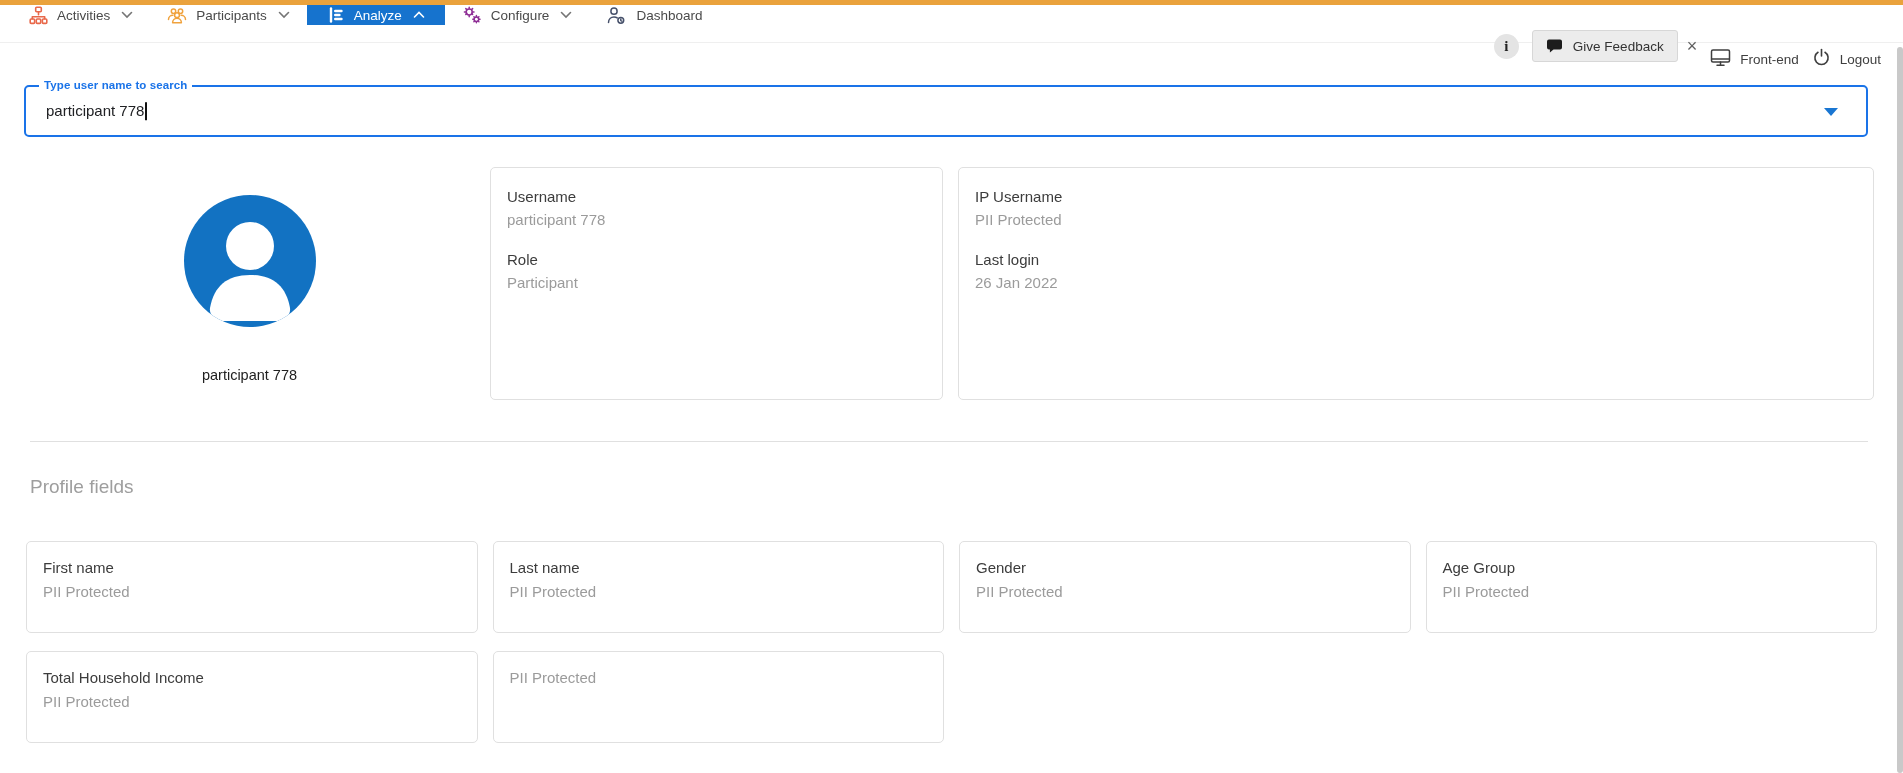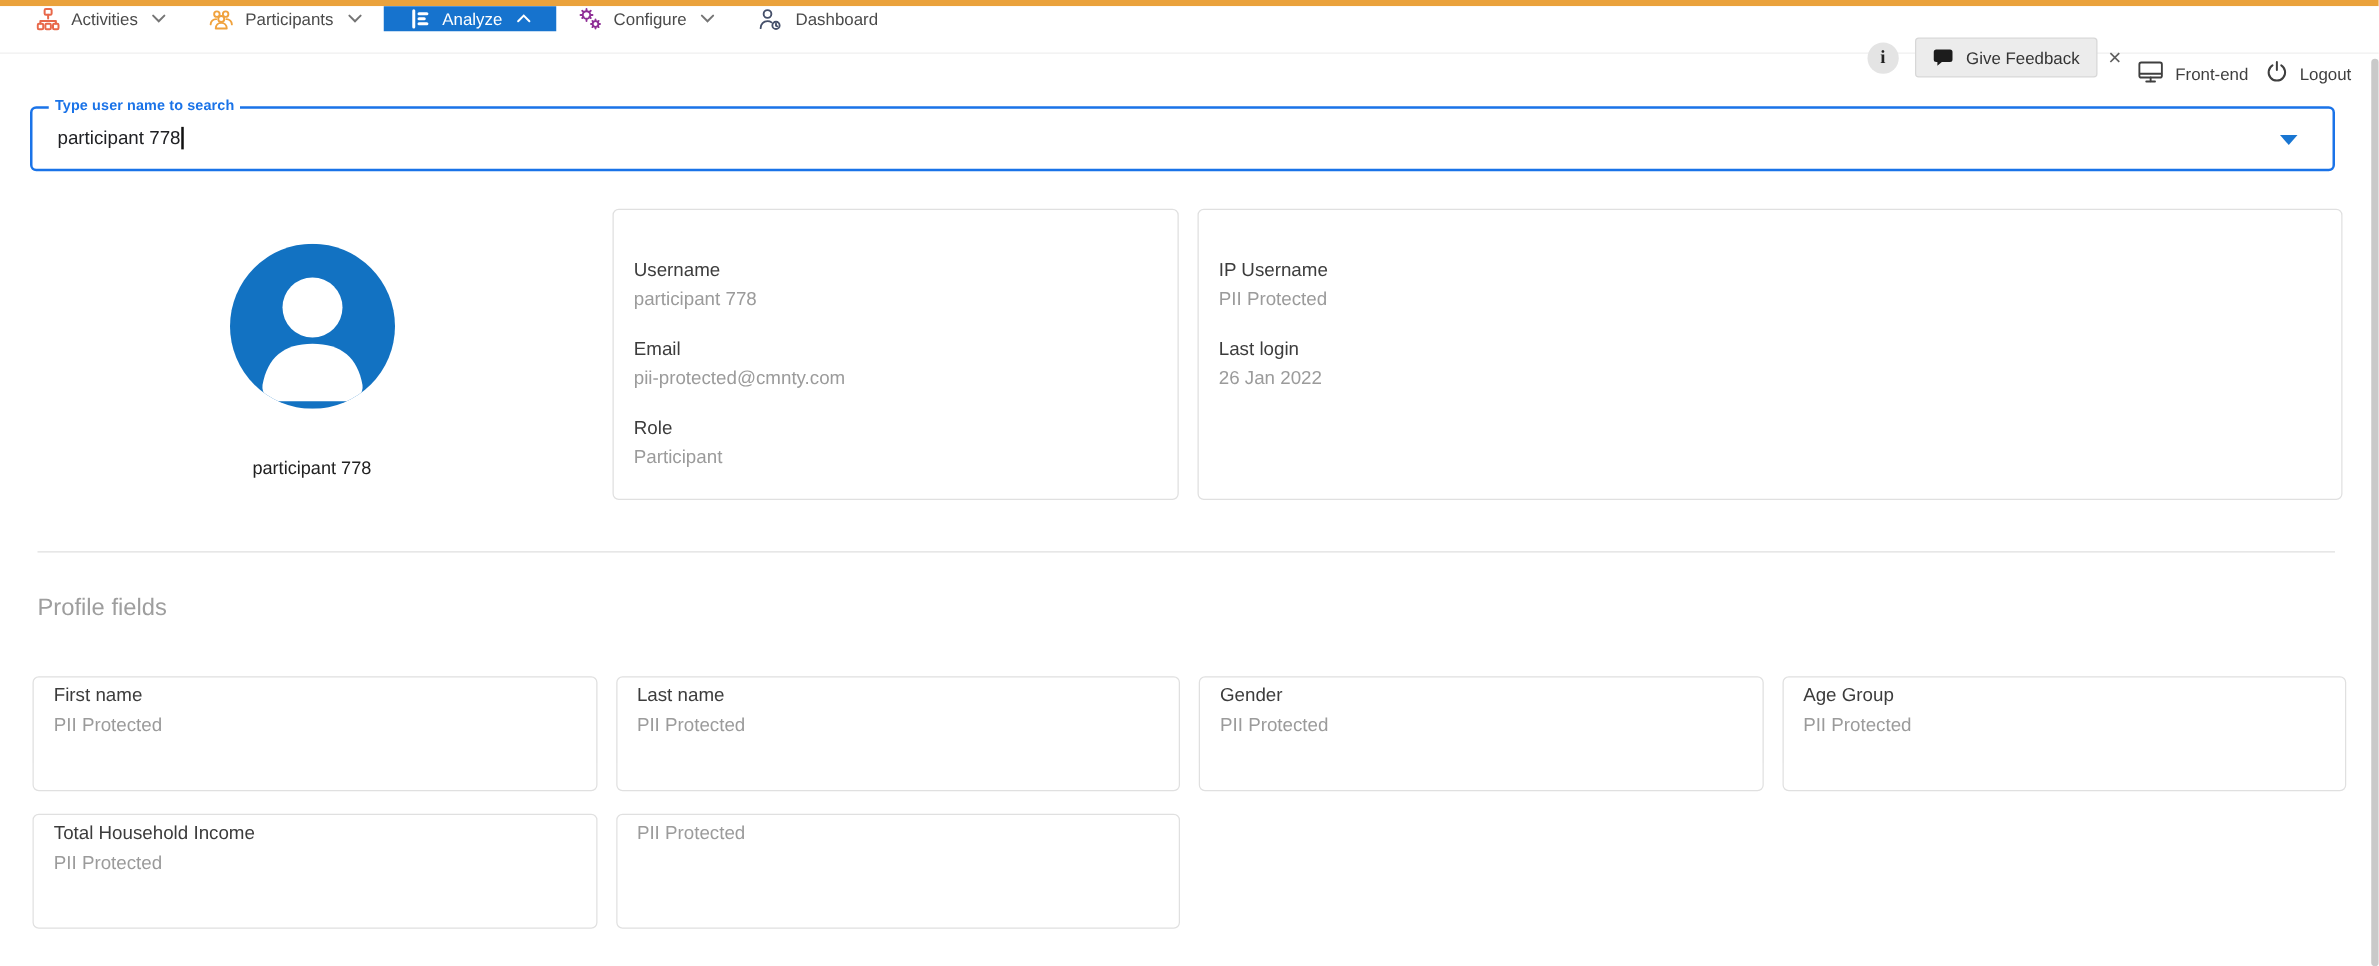--- a/index.html
+++ b/index.html
@@ -67,37 +67,37 @@
   }
   
   .profile-section {
     display: grid; grid-template-columns: 451px 453px 1fr;
     column-gap: 15px; margin: 30px 29px 0 24px;
   }
   .avatar-block { display: flex; flex-direction: column; align-items: center; padding-top: 28px; }
   .avatar-name { margin-top: 40px; font-size: 14.5px; color: #212121; }
   .info-card {
     border: 1px solid #e0e0e0; border-radius: 5px; background: #fff;
-    height: 233px; padding: 40px 16px;
+    height: 233px; padding: 20px 16px;
   }
   .field-row { margin-bottom: 23px; }
   .field-label { font-size: 15px; color: #3c3c3c; margin-bottom: 6px; }
   .field-value { font-size: 15px; color: #9b9b9b; }
   .italic { font-style: italic; }
   
   .section-divider { margin: 41px 35px 0 30px; border: none; border-top: 1px solid #e0e0e0; }
   .section-heading { margin: 34px 0 0 30px; font-size: 19px; color: #9e9e9e; font-weight: 400; }
   
   .fields-grid {
     display: grid; grid-template-columns: repeat(4, 1fr);
     gap: 18px 15px; margin: 43px 26px 0 26px;
   }
   .field-card {
     border: 1px solid #e0e0e0; border-radius: 5px; background: #fff;
-    height: 92px; padding: 6px 16px 0;
+    height: 92px; padding: 17px 16px 0;
   }
   .field-card .field-label { margin-bottom: 7px; }
   
   .scrollbar-thumb {
     position: absolute; right: 0; top: 47px; width: 6px; height: 726px;
     background: #c9c9c9; border-radius: 3px;
   }
   svg { display: block; }
 </style>
 </head>
@@ -254,24 +254,20 @@
     </span>
     <div class="avatar-name">participant 778</div>
   </div>
 
   <div class="info-card">
     <div class="field-row">
       <div class="field-label">Username</div>
       <div class="field-value">participant 778</div>
     </div>
     <div class="field-row">
-      <div class="field-label">Email</div>
-      <div class="field-value">pii-protected@cmnty.com</div>
-    </div>
-    <div class="field-row">
       <div class="field-label">Role</div>
       <div class="field-value">Participant</div>
     </div>
   </div>
 
   <div class="info-card">
     <div class="field-row">
       <div class="field-label">IP Username</div>
       <div class="field-value">PII Protected</div>
     </div>

